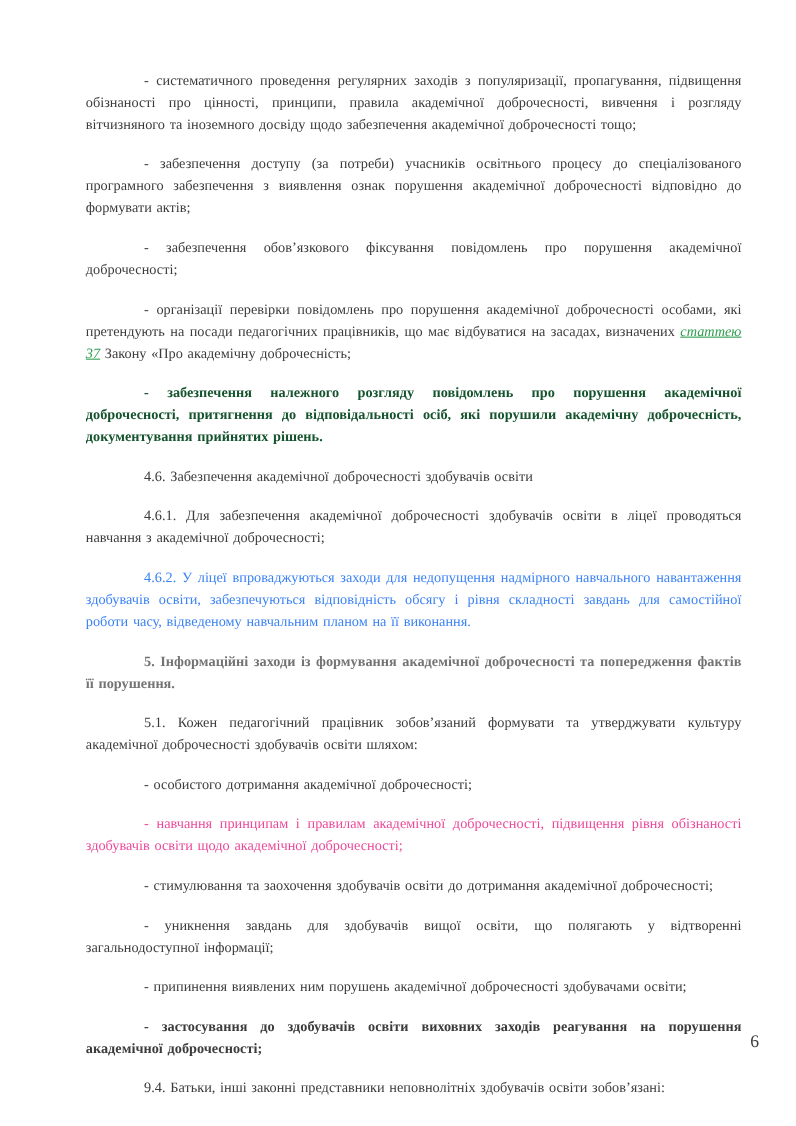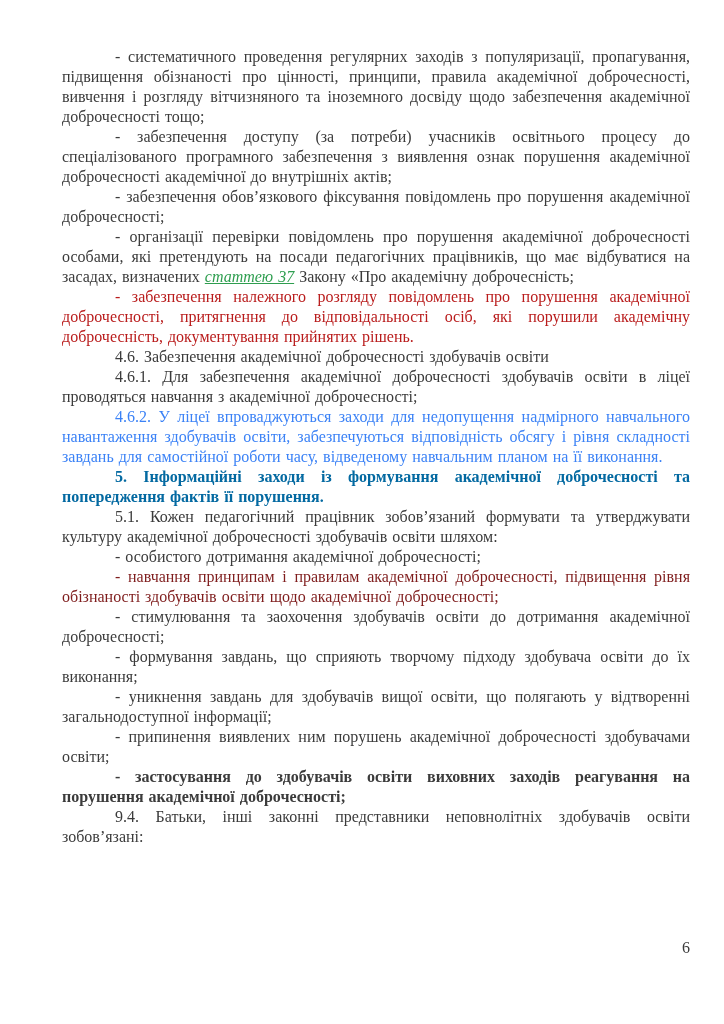--- a/index.html
+++ b/index.html
@@ -16,22 +16,22 @@
     color: #3b3b3b;
     overflow: hidden;
   }
   .content {
     position: absolute;
     left: 62px;
     top: 47px;
     width: 628px;
   }
   .para {
-    margin: 0;
-    font-size: 16px;
+    margin: 16px;
+    font-size: 13px;
     line-height: 20px;
     text-align: justify;
     text-indent: 53px;
     word-spacing: 1px;
   }
   .para.bold {
     font-weight: bold;
   }
   .doc-link {
     text-decoration: underline;
@@ -47,37 +47,36 @@
     color: #3b3b3b;
   }
 </style>
 </head>
 <body>
 
 <div class="page">
   <div class="content">
 
     <p class="para" style="color: rgb(59, 59, 59);">- систематичного проведення регулярних заходів з популяризації, пропагування, підвищення обізнаності про цінності, принципи, правила академічної доброчесності, вивчення і розгляду вітчизняного та іноземного досвіду щодо забезпечення академічної доброчесності тощо;</p>
-    <p class="para" style="color: rgb(59, 59, 59);">- забезпечення доступу (за потреби) учасників освітнього процесу до спеціалізованого програмного забезпечення з виявлення ознак порушення академічної доброчесності академічної до внутрішніх актів;</p>
+    <p class="para" style="color: rgb(59, 59, 59);">- забезпечення доступу (за потреби) учасників освітнього процесу до спеціалізованого програмного забезпечення з виявлення ознак порушення академічної доброчесності відповідно до формувати актів;</p>
     <p class="para" style="color: rgb(59, 59, 59);">- забезпечення обов’язкового фіксування повідомлень про порушення академічної доброчесності;</p>
 
     <p class="para" style="color: rgb(59, 59, 59);">
       <span>- організації перевірки повідомлень про порушення академічної доброчесності особами, які претендують на посади педагогічних працівників, що має відбуватися на засадах, визначених </span><span class="doc-link" style="color: rgb(46, 158, 79);">статтею 37</span><span> Закону «Про академічну доброчесність;</span>
     </p>
 
-    <p class="para" style="color: #b91c1c;">- забезпечення належного розгляду повідомлень про порушення академічної доброчесності, притягнення до відповідальності осіб, які порушили академічну доброчесність, документування прийнятих рішень.</p>
+    <p class="para" style="color: #14532d; font-weight: bold;">- забезпечення належного розгляду повідомлень про порушення академічної доброчесності, притягнення до відповідальності осіб, які порушили академічну доброчесність, документування прийнятих рішень.</p>
     <p class="para" style="color: rgb(59, 59, 59);">4.6. Забезпечення академічної доброчесності здобувачів освіти</p>
     <p class="para" style="color: rgb(59, 59, 59);">4.6.1. Для забезпечення академічної доброчесності здобувачів освіти в ліцеї проводяться навчання з академічної доброчесності;</p>
     <p class="para" style="color: #3b82f6;">4.6.2. У ліцеї впроваджуються заходи для недопущення надмірного навчального навантаження здобувачів освіти, забезпечуються відповідність обсягу і рівня складності завдань для самостійної роботи часу, відведеному навчальним планом на її виконання.</p>
-    <p class="para bold" style="color: #0369a1;">5. Інформаційні заходи із формування академічної доброчесності та попередження фактів її порушення.</p>
+    <p class="para bold" style="color: #737373;">5. Інформаційні заходи із формування академічної доброчесності та попередження фактів її порушення.</p>
     <p class="para" style="color: rgb(59, 59, 59);">5.1. Кожен педагогічний працівник зобов’язаний формувати та утверджувати культуру академічної доброчесності здобувачів освіти шляхом:</p>
     <p class="para" style="color: rgb(59, 59, 59);">- особистого дотримання академічної доброчесності;</p>
-    <p class="para" style="color: #7f1d1d; font-family: Liberation Serif, serif;">- навчання принципам і правилам академічної доброчесності, підвищення рівня обізнаності здобувачів освіти щодо академічної доброчесності;</p>
+    <p class="para" style="color: #ec4899; font-family: Liberation Serif, serif;">- навчання принципам і правилам академічної доброчесності, підвищення рівня обізнаності здобувачів освіти щодо академічної доброчесності;</p>
     <p class="para" style="color: rgb(59, 59, 59);">- стимулювання та заохочення здобувачів освіти до дотримання академічної доброчесності;</p>
-    <p class="para" style="color: rgb(59, 59, 59);">- формування завдань, що сприяють творчому підходу здобувача освіти до їх виконання;</p>
     <p class="para" style="color: rgb(59, 59, 59);">- уникнення завдань для здобувачів вищої освіти, що полягають у відтворенні загальнодоступної інформації;</p>
     <p class="para" style="color: rgb(59, 59, 59);">- припинення виявлених ним порушень академічної доброчесності здобувачами освіти;</p>
     <p class="para" style="color: rgb(59, 59, 59); font-weight: bold;">- застосування до здобувачів освіти виховних заходів реагування на порушення академічної доброчесності;</p>
     <p class="para" style="color: rgb(59, 59, 59);">9.4. Батьки, інші законні представники неповнолітніх здобувачів освіти зобов’язані:</p>
 
   </div>
 
   <div class="page-number" style="color: rgb(59, 59, 59);">6</div>
 </div>
 

